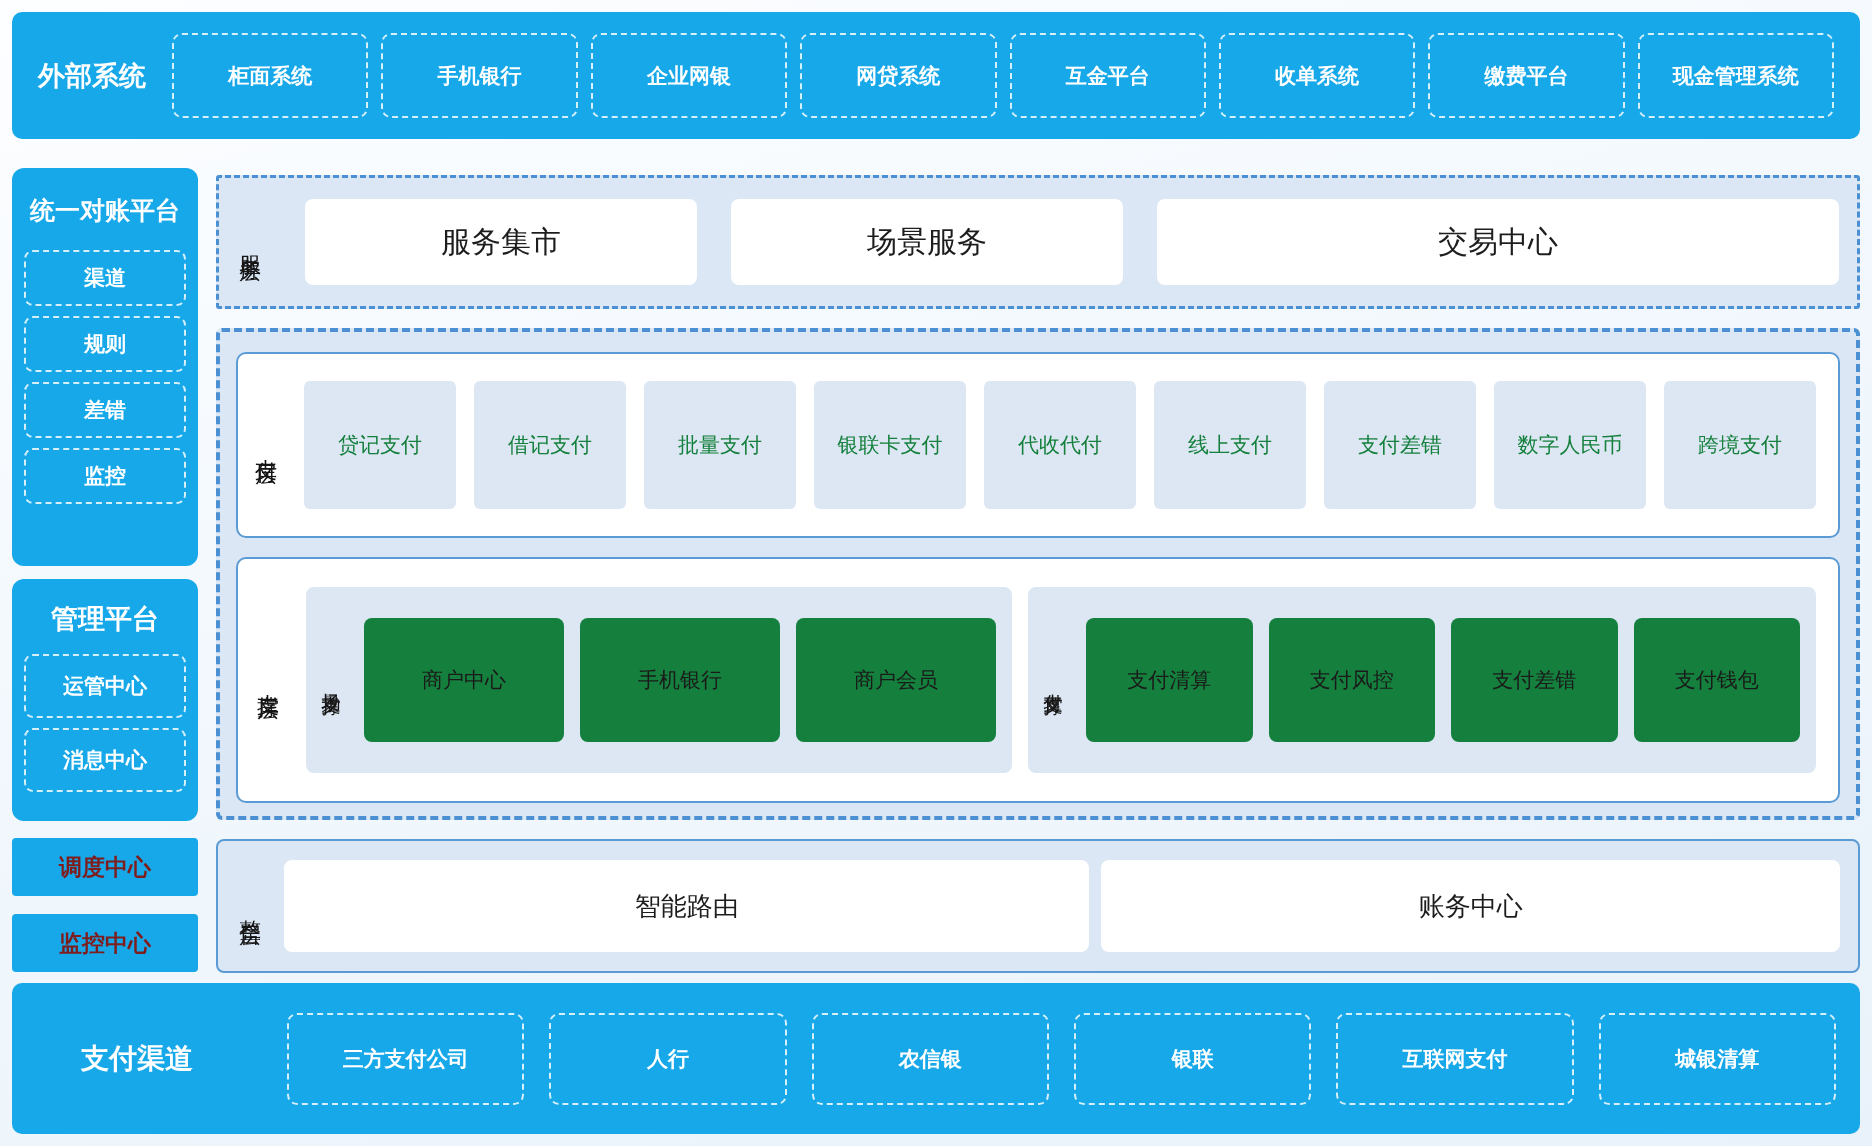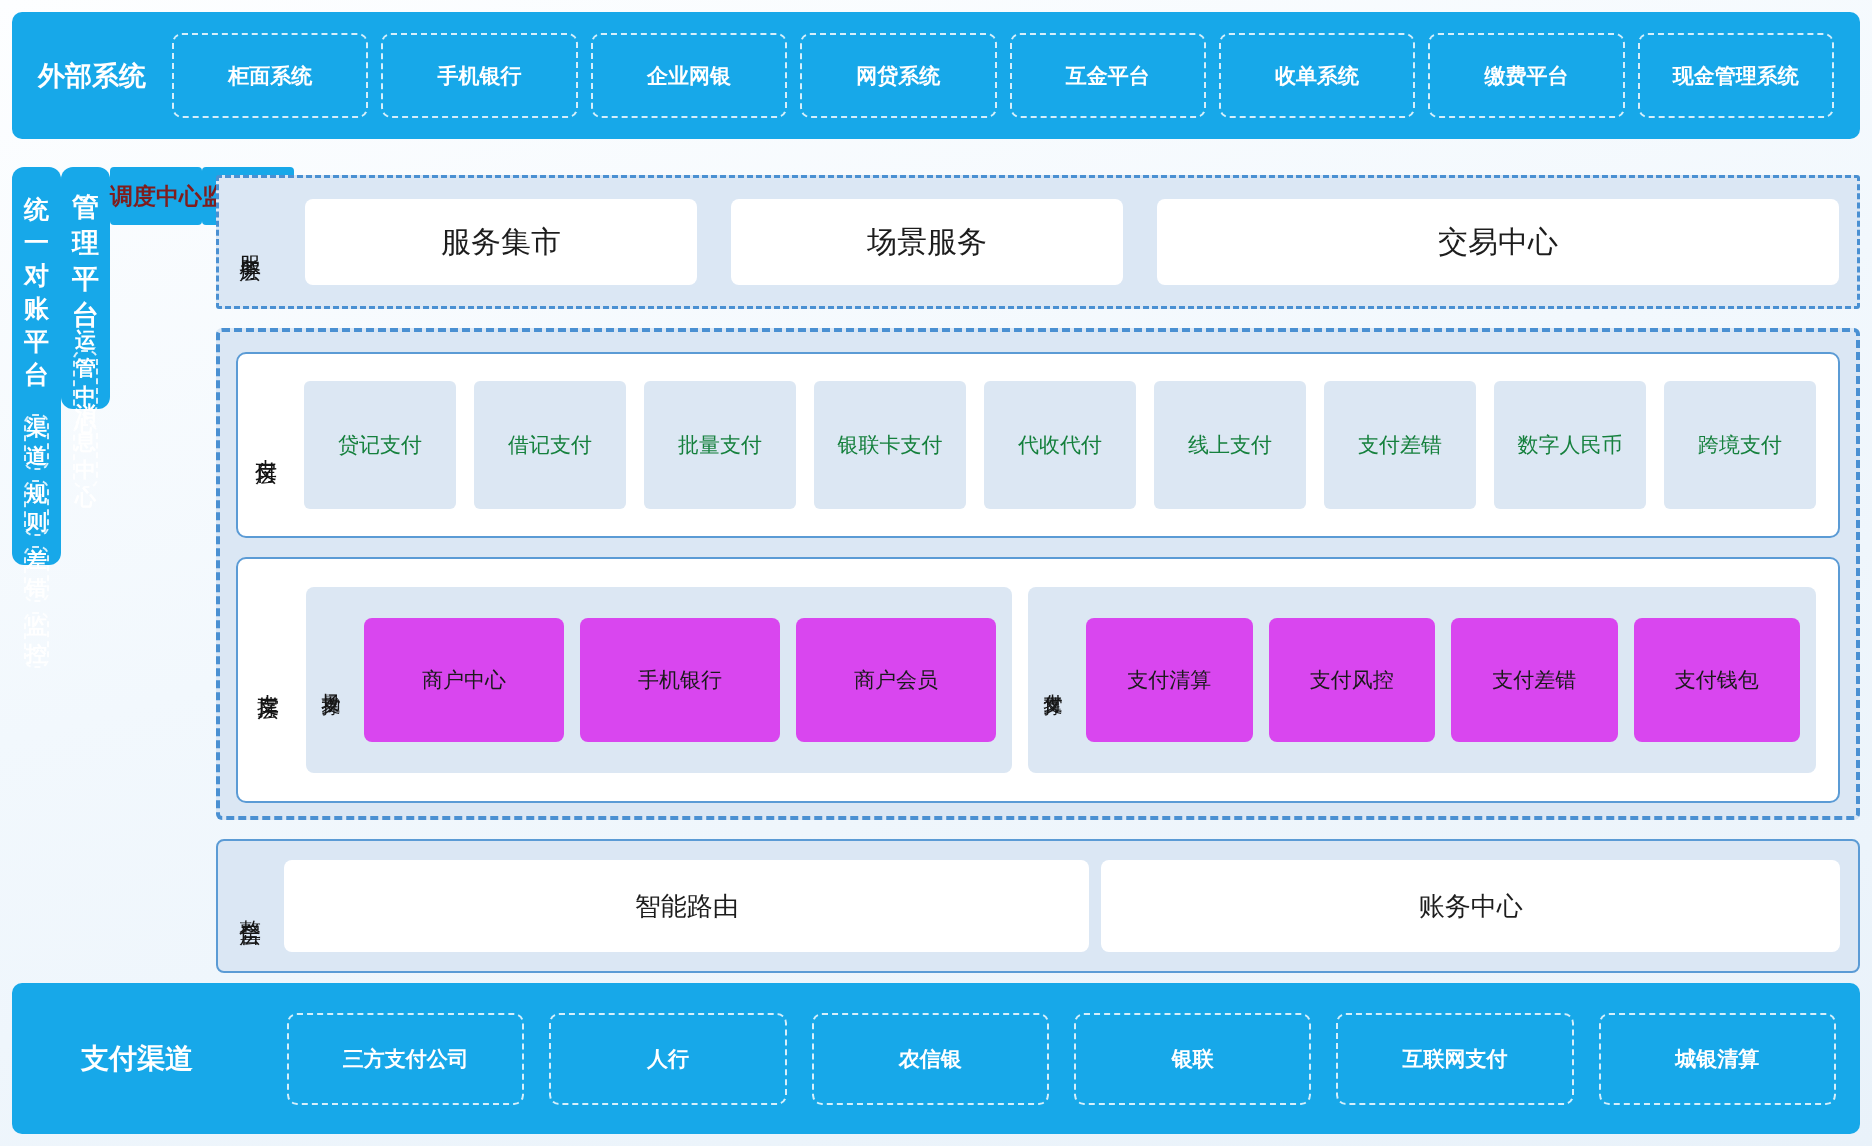--- a/index.html
+++ b/index.html
@@ -25,21 +25,21 @@
 
   
   .topbar{height:131px;padding:0 13px 0 0;margin-bottom:28px;}
   .topbar .bar-label{width:160px;font-size:27px;flex:none;}
   .topbar .dash-item{flex:1;height:85px;margin-right:13px;}
 
   
   .mid{flex:1;display:flex;gap:18px;}
 
   
-  .sidebar{width:186px;flex:none;display:flex;flex-direction:row;}
+  .sidebar{width:186px;flex:none;display:flex;flex-direction:column;justify-content:center;}
   .side-panel{background:#17a8e9;border-radius:12px;display:flex;flex-direction:column;box-sizing:border-box;padding:6px 10px 12px;}
   .side-title{color:#fff;font-weight:bold;font-size:25px;text-align:center;padding:20px 0 18px;}
   .side-item{
     border:2px dashed rgba(255,255,255,.82);border-radius:9px;
     color:#fff;font-weight:bold;font-size:21px;
     display:flex;align-items:center;justify-content:center;
     height:56px;margin:5px 2px;flex:none;box-sizing:border-box;
   }
   .side-block{
     background:#17a8e9;border-radius:4px;color:#7f1d1d;font-weight:bold;font-size:23px;
@@ -86,21 +86,21 @@
     font-size:21px;color:#15803d;
   }
   .sup-layer{height:246px;gap:16px;}
   .sup-layer .vlabel{width:44px;height:100%;}
   .sup-group{
     background:#dce7f3;border-radius:8px;height:186px;box-sizing:border-box;
     display:flex;align-items:center;padding:0 16px 0 8px;gap:16px;
   }
   .sup-group .vlabel{font-size:19px;letter-spacing:1px;width:34px;height:100%;}
   .sup-item{
-    flex:1;height:124px;background:#d946ef;border-radius:8px;
+    flex:1;height:124px;background:#15803d;border-radius:8px;
     display:flex;align-items:center;justify-content:center;
     font-size:21px;color:#1a1a1a;
   }
 
   
   .integration{
     height:134px;box-sizing:border-box;background:#dbe7f4;
     border:2px solid #5b9bd5;border-radius:8px;
     display:flex;align-items:center;padding:0 18px 0 10px;gap:12px;
   }

